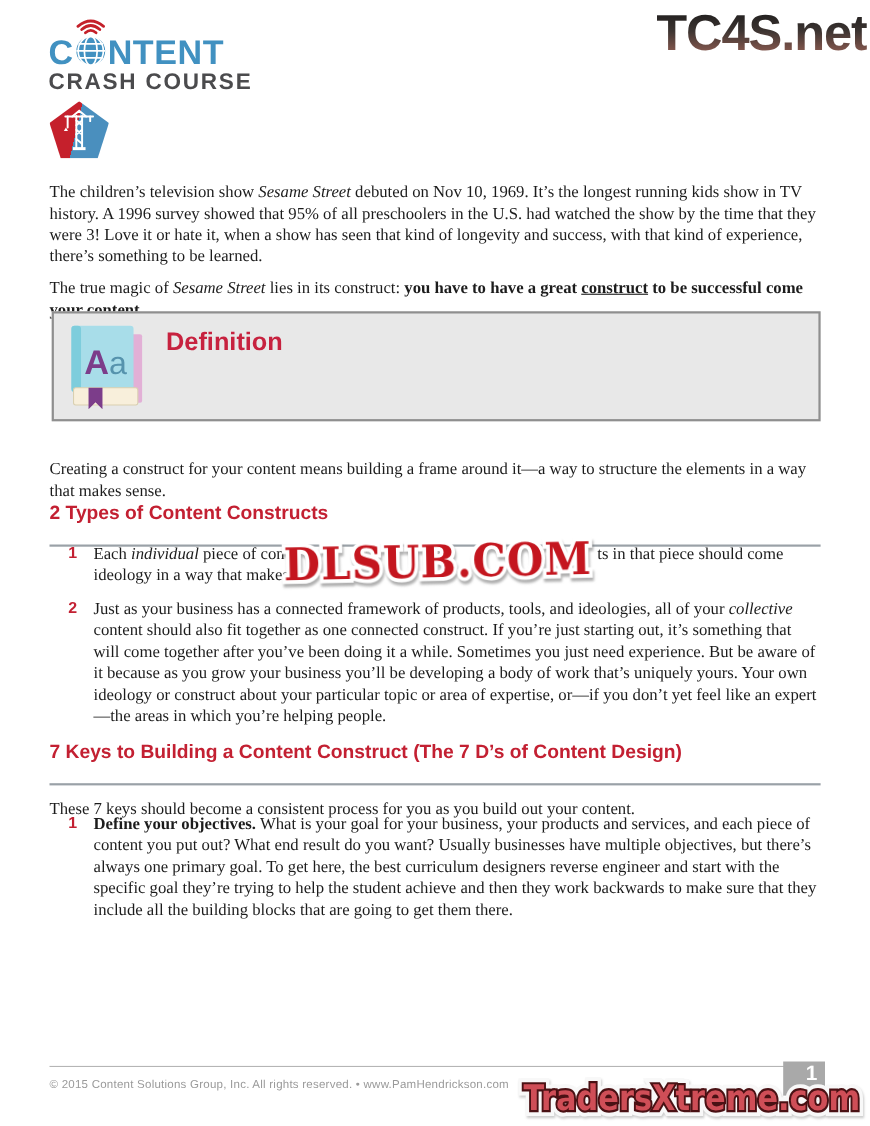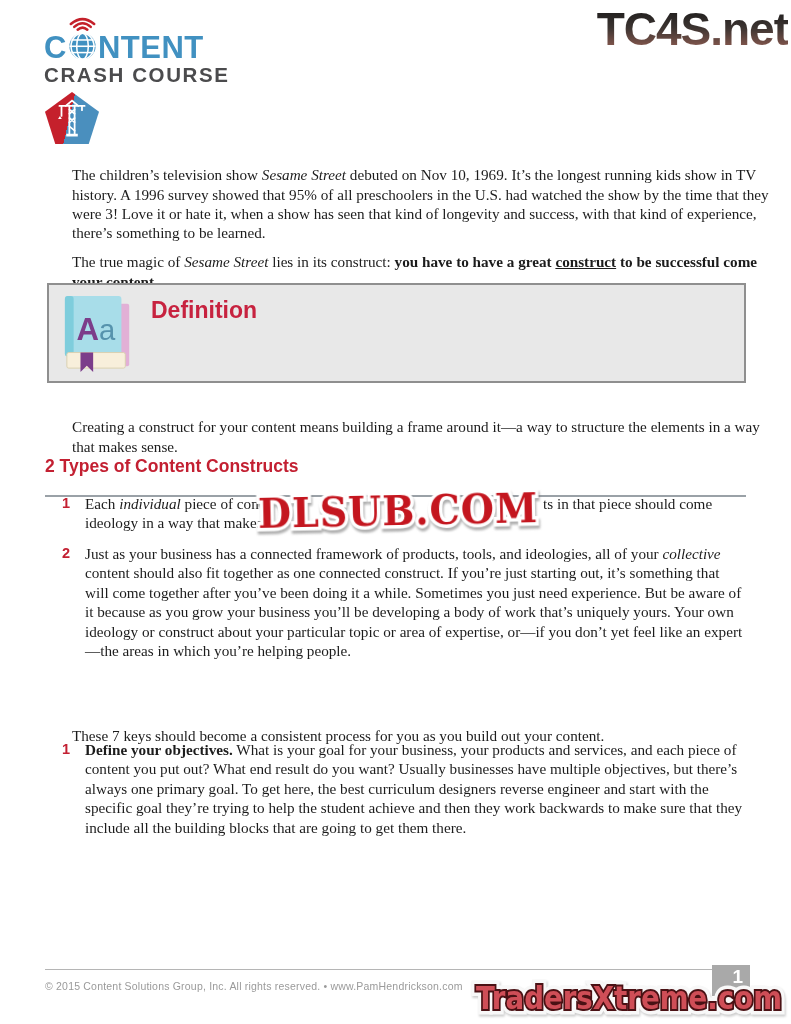--- a/index.html
+++ b/index.html
@@ -19,21 +19,21 @@
   
   .rule-head{position:absolute;left:45px;top:92px;width:701px;display:flex;box-sizing:border-box;}
   .pentagon{position:relative;width:54px;height:52px;flex:0 0 54px;
         clip-path:polygon(50% 0%,100% 38%,81% 100%,19% 100%,0% 38%);
         background:linear-gradient(103deg,#c5202c 46%,#4a8fbe 46%);}
   .pentagon svg{position:absolute;inset:0;margin:auto;}
   .h1wrap{flex:1;margin-left:12px;display:flex;align-items:flex-end;height:48px;
         box-sizing:border-box;border-bottom:3px solid #9aa1a7;padding-bottom:7px;}
   h1{margin:0;font-family:"Liberation Sans",sans-serif;font-weight:bold;font-size:22px;color:#c32032;}
   
-  .para{position:absolute;left:45px;width:705px;font-size:15.2px;line-height:19.4px;margin-left:27px;}
+  .para{position:absolute;left:45px;width:705px;font-size:15.2px;line-height:19.4px;}
   .p1{top:150px;}
   .p2{top:237px;}
   .p3{top:402px;}
   .p4{top:711px;}
   
   .defbox{position:absolute;left:47px;top:283px;width:699px;height:100px;box-sizing:border-box;
         background:#e8e8e8;border:2px solid #8f8f8f;display:flex;padding:9px 12px;}
   .deficon{flex:0 0 78px;}
   .defcontent{margin-left:12px;padding-top:1px;}
   .defcontent h3{margin:2px 0 10px 0;font-family:"Liberation Sans",sans-serif;
@@ -153,20 +153,21 @@
       </div>
       <div>ideology in a way that makes</div>
     </div>
   </div>
 
   <div class="item item2">
     <span class="num">2</span>
     <div class="itext"><span>Just as your business has a connected framework of products, tools, and ideologies, all of your </span><i>collective</i><span> content should also fit together as one connected construct. If you’re just starting out, it’s something that will come together after you’ve been doing it a while. Sometimes you just need experience. But be aware of it because as you grow your business you’ll be developing a body of work that’s uniquely yours. Your own ideology or construct about your particular topic or area of expertise, or—if you don’t yet feel like an expert—the areas in which you’re helping people.</span></div>
   </div>
 
+  <h2 class="h2 h2b">7 Keys to Building a Content Construct (The 7 D’s of Content Design)</h2>
   <p class="para p4">These 7 keys should become a consistent process for you as you build out your content.</p>
 
   <div class="item item3">
     <span class="num">1</span>
     <div class="itext"><b>Define your objectives.</b><span> What is your goal for your business, your products and services, and each piece of content you put out? What end result do you want? Usually businesses have multiple objectives, but there’s always one primary goal. To get here, the best curriculum designers reverse engineer and start with the specific goal they’re trying to help the student achieve and then they work backwards to make sure that they include all the building blocks that are going to get them there.</span></div>
   </div>
 
   <svg class="dlsub" width="292" height="58" viewBox="0 0 292 58">
     <text x="146" y="44" text-anchor="middle" textLength="280" lengthAdjust="spacingAndGlyphs" font-family="'DejaVu Serif',serif" font-weight="bold" font-size="41" letter-spacing="1" fill="#c4161f" stroke="#ffffff" stroke-width="7" paint-order="stroke">DLSUB.COM</text>
   </svg>

